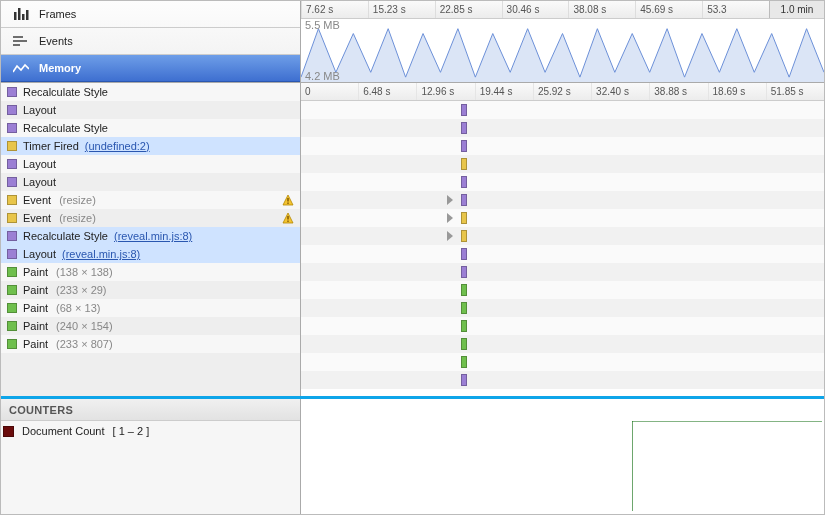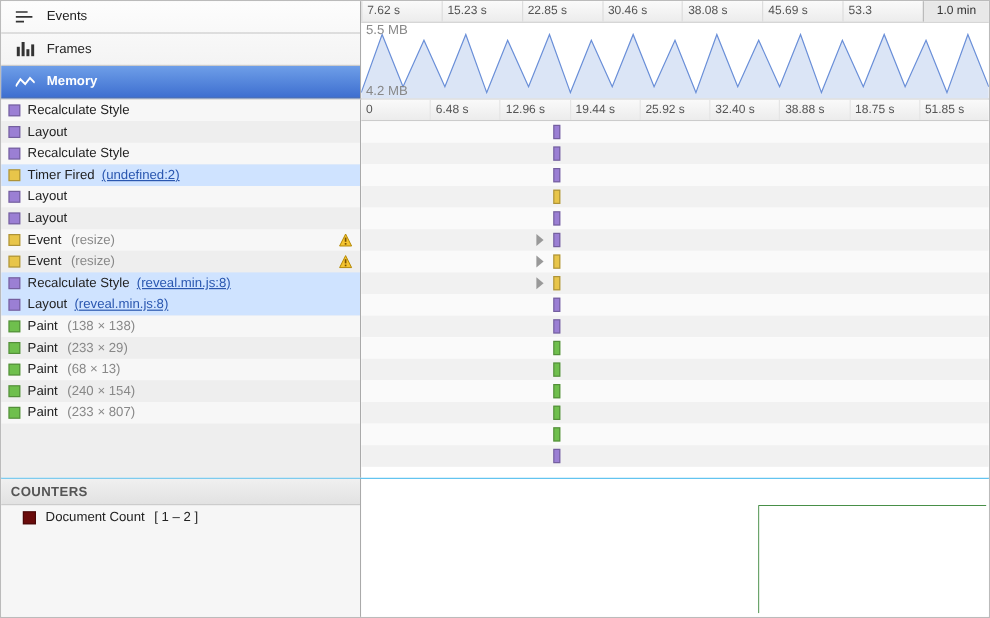--- a/index.html
+++ b/index.html
@@ -10,21 +10,21 @@
 .nav-item{display:flex;align-items:center;gap:10px;height:27px;padding:0 12px;border-bottom:1px solid #ccc;cursor:pointer}
 .nav-item.sel{background:linear-gradient(#6e9ee8,#3e6fd0);border-bottom:1px solid #2a57b0}
 .nav-item.sel span{color:#fff;font-weight:bold}
 .nav-icon{width:16px;height:12px;display:flex;align-items:center;justify-content:center}
 .mini{flex:1;position:relative;background:#fff}
 .mini-ruler{height:18px;border-bottom:1px solid #ccc;display:flex;background:linear-gradient(#fafafa,#ececec)}
 .mini-ruler .tick{flex:1;border-left:1px solid #ddd;padding-left:4px;line-height:17px;font-size:10px;color:#555;white-space:nowrap;overflow:hidden}
 .mini-ruler .total{width:55px;border-left:1px solid #bbb;background:#e8e8e8;text-align:center;line-height:17px;font-size:10px;color:#333}
 .spark{position:absolute;left:0;right:0;top:18px;bottom:0}
 .spark-label{position:absolute;left:4px;font-size:11px;color:#888}
-.mid{display:flex;flex:1;min-height:0;border-bottom:1px solid #0ea5e9}
+.mid{display:flex;flex:1;min-height:0;border-bottom:3px solid #0ea5e9}
 .recs{width:300px;border-right:1px solid #aaa;overflow:hidden;background:#eee}
 .rec{display:flex;align-items:center;height:18px;padding:0 6px;gap:6px;white-space:nowrap}
 .rec:nth-child(odd){background:#f7f7f7}
 .rec:nth-child(even){background:#eee}
 .rec.hl{background:#cfe3ff}
 .sw{width:10px;height:10px;border:1px solid rgba(0,0,0,.25)}
 .rec .lbl{color:#222}
 .rec .sub{color:#888;margin-left:2px}
 .rec .lnk{color:#2a57b0;text-decoration:underline;cursor:pointer}
 .rec .warn{margin-left:auto;width:12px;height:12px}
@@ -34,63 +34,63 @@
 .tl-ruler .tick:first-child{border-left:none}
 .tl-body{flex:1;position:relative;overflow:hidden}
 .tl-row{height:18px;position:relative}
 .tl-row:nth-child(odd){background:#fafafa}
 .tl-row:nth-child(even){background:#f1f1f1}
 .mark{position:absolute;top:3px;width:6px;height:12px;border:1px solid rgba(0,0,0,.25)}
 .tri{position:absolute;top:4px;width:0;height:0;border-top:5px solid transparent;border-bottom:5px solid transparent;border-left:6px solid #999}
 .bot{display:flex;height:115px}
 .counters{width:300px;border-right:1px solid #aaa;background:#f6f6f6;padding:0}
 .chead{height:22px;line-height:22px;padding:0 8px;font-weight:bold;color:#555;background:linear-gradient(#f0f0f0,#e2e2e2);border-bottom:1px solid #ccc;letter-spacing:.3px}
-.crow{display:flex;align-items:center;gap:8px;padding:4px 18px}
+.crow{display:flex;align-items:center;gap:8px;padding:4px 2px}
 .csw{width:11px;height:11px;border:1px solid rgba(0,0,0,.3)}
 .graph{flex:1;background:#fff;position:relative}
 .graph svg{position:absolute;right:2px;top:22px}
 .c-purple{background:#9b7fd4}
 .c-yellow{background:#e8c54a}
 .c-green{background:#6fbf4d}
 .c-darkred{background:#6a0b0b}
 .c-darkgreen{background:#0b6a0b}
 .c-darkblue{background:#0b0b7a}
 </style>
 </head>
 <body>
 
 <div class="root">
 
   <div class="top">
     <div class="nav">
       <div class="nav-item">
         <span class="nav-icon">
-          <svg width="16" height="11">
-              <g stroke="#333" stroke-width="1.4">
-                <line x1="0" y1="1" x2="10" y2="1"></line>
-                <line x1="0" y1="5" x2="14" y2="5"></line>
-                <line x1="0" y1="9" x2="7" y2="9"></line>
-              </g>
-            </svg>
-        </span>
-        <span>Events</span>
-      </div>
-      <div class="nav-item">
-        <span class="nav-icon">
           <svg width="16" height="12">
               <g fill="#333">
                 <rect x="1" y="4" width="2.5" height="8"></rect>
                 <rect x="5" y="0" width="2.5" height="12"></rect>
                 <rect x="9" y="6" width="2.5" height="6"></rect>
                 <rect x="13" y="2" width="2.5" height="10"></rect>
               </g>
             </svg>
         </span>
         <span>Frames</span>
       </div>
+      <div class="nav-item">
+        <span class="nav-icon">
+          <svg width="16" height="11">
+              <g stroke="#333" stroke-width="1.4">
+                <line x1="0" y1="1" x2="10" y2="1"></line>
+                <line x1="0" y1="5" x2="14" y2="5"></line>
+                <line x1="0" y1="9" x2="7" y2="9"></line>
+              </g>
+            </svg>
+        </span>
+        <span>Events</span>
+      </div>
       <div class="nav-item sel">
         <span class="nav-icon">
           <svg width="16" height="11">
               <polyline points="0,9 4,3 8,7 12,2 16,6" fill="none" stroke="#fff" stroke-width="1.6"></polyline>
             </svg>
         </span>
         <span>Memory</span>
       </div>
     </div>
     <div class="mini">
@@ -200,21 +200,21 @@
       </div>
     <div class="tl">
       <div class="tl-ruler">
         <div class="tick">0</div>
         <div class="tick">6.48 s</div>
         <div class="tick">12.96 s</div>
         <div class="tick">19.44 s</div>
         <div class="tick">25.92 s</div>
         <div class="tick">32.40 s</div>
         <div class="tick">38.88 s</div>
-        <div class="tick">18.75 s</div>
+        <div class="tick">18.69 s</div>
         <div class="tick">51.85 s</div>
       </div>
       <div class="tl-body" id="tlbody">
           <div class="tl-row">
             <span class="mark c-purple" style="left:160px"></span>
           </div>
           <div class="tl-row">
             <span class="mark c-purple" style="left:160px"></span>
           </div>
           <div class="tl-row">

